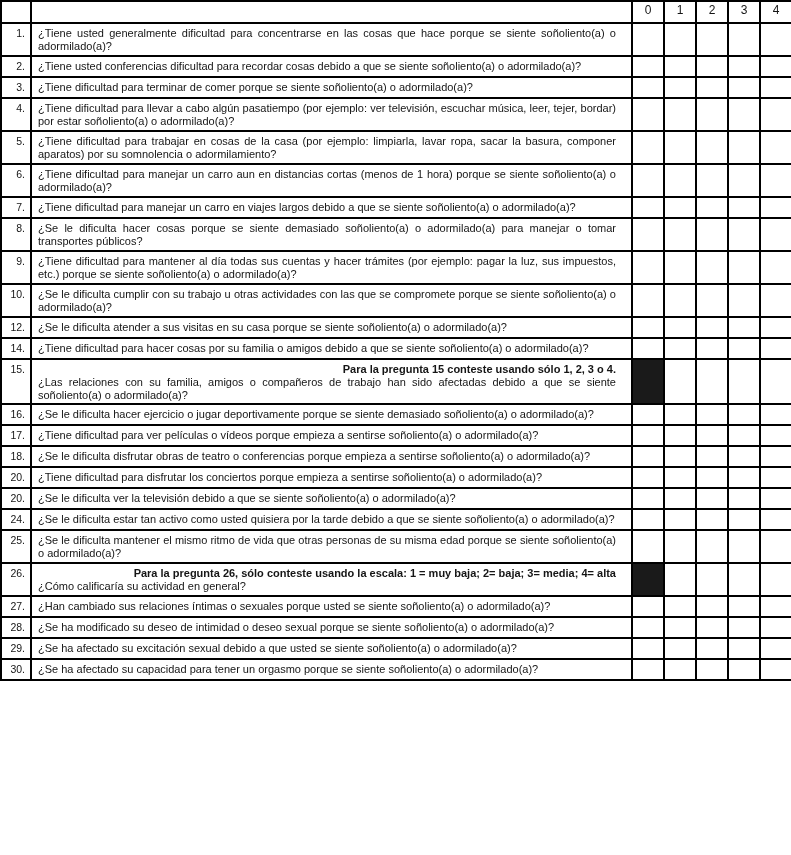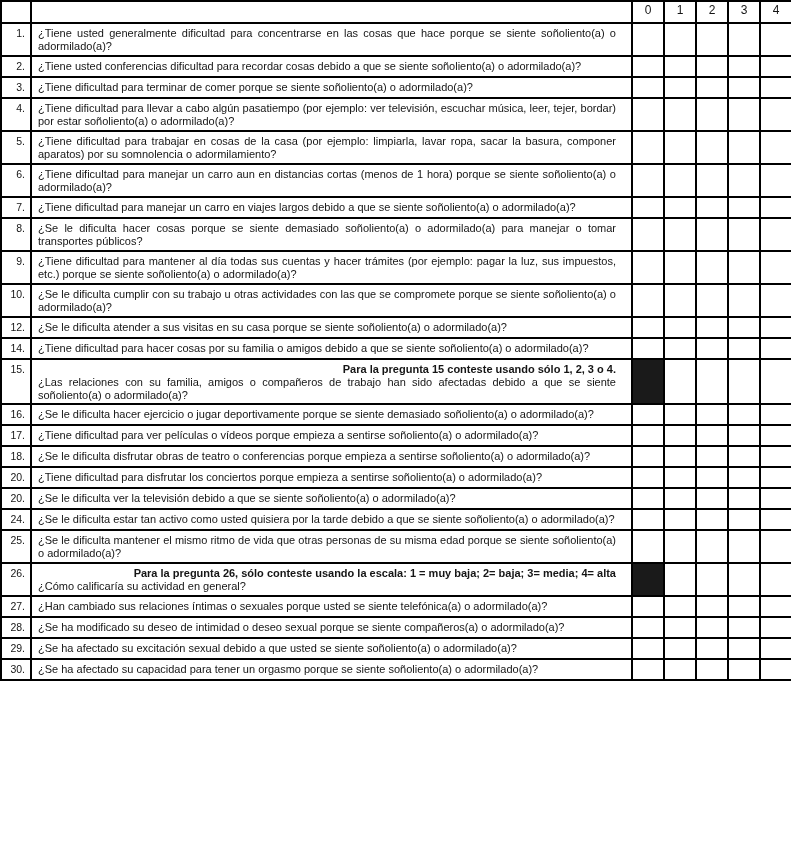--- a/index.html
+++ b/index.html
@@ -277,30 +277,30 @@
             <div>¿Cómo calificaría su actividad en general?</div>
           </td>
           <td class="cell filled"></td>
           <td class="cell"></td>
           <td class="cell"></td>
           <td class="cell"></td>
           <td class="cell"></td>
         </tr>
         <tr>
           <td class="num">27.</td>
-          <td class="q"><span>¿Han cambiado sus relaciones íntimas o sexuales porque usted se siente telefónica(a) o adormilado(a)?</span></td>
+          <td class="q"><span>¿Han cambiado sus relaciones íntimas o sexuales porque usted se siente soñoliento(a) o adormilado(a)?</span></td>
           <td class="cell"></td>
           <td class="cell"></td>
           <td class="cell"></td>
           <td class="cell"></td>
           <td class="cell"></td>
         </tr>
         <tr>
           <td class="num">28.</td>
-          <td class="q"><span>¿Se ha modificado su deseo de intimidad o deseo sexual porque se siente compañeros(a) o adormilado(a)?</span></td>
+          <td class="q"><span>¿Se ha modificado su deseo de intimidad o deseo sexual porque se siente soñoliento(a) o adormilado(a)?</span></td>
           <td class="cell"></td>
           <td class="cell"></td>
           <td class="cell"></td>
           <td class="cell"></td>
           <td class="cell"></td>
         </tr>
         <tr>
           <td class="num">29.</td>
           <td class="q"><span>¿Se ha afectado su excitación sexual debido a que usted se siente soñoliento(a) o adormilado(a)?</span></td>
           <td class="cell"></td>

